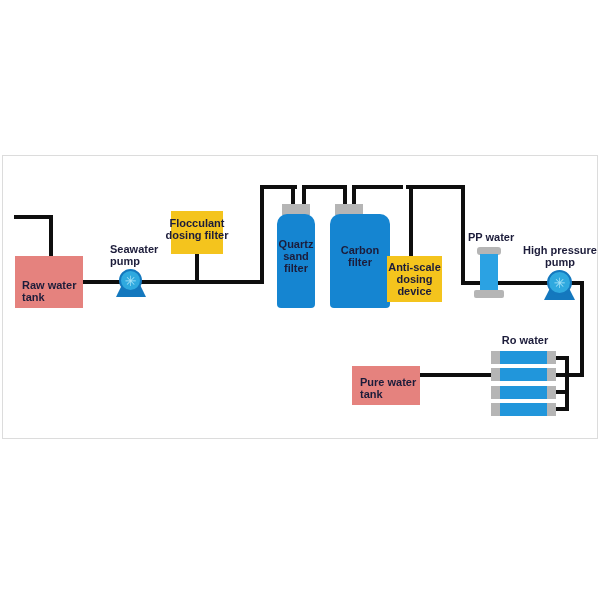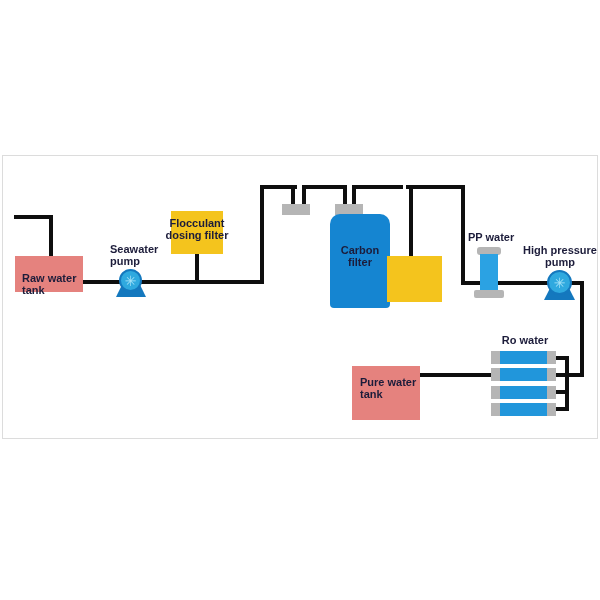--- a/index.html
+++ b/index.html
@@ -54,51 +54,63 @@
   <div class="pipe" style="left:461px;top:281px;width:123px;height:4px;"></div>
   <div class="pipe" style="left:580px;top:281px;width:4px;height:96px;"></div>
   <div class="pipe" style="left:567px;top:373px;width:17px;height:4px;"></div>
   <div class="pipe" style="left:565px;top:356px;width:4px;height:55px;"></div>
   <div class="pipe" style="left:556px;top:356px;width:13px;height:4px;"></div>
   <div class="pipe" style="left:556px;top:373px;width:13px;height:4px;"></div>
   <div class="pipe" style="left:556px;top:390px;width:13px;height:4px;"></div>
   <div class="pipe" style="left:556px;top:407px;width:13px;height:4px;"></div>
   <div class="pipe" style="left:420px;top:373px;width:71px;height:4px;"></div>
 
-  <div class="node tank" style="left:15px;top:256px;width:68px;height:36px;padding:16px 0 0 7px;">
+  <div class="node tank" style="left:15px;top:256px;width:68px;height:52px;padding:23px 0 0 7px;">
     <span style="display:block;">Raw water</span>
     <span style="display:block;">tank</span>
   </div>
 
   <div class="lbl" style="left:110px;top:243px;">
     <span>Seawater</span>
     <span>pump</span>
   </div>
   <div class="pump-base" style="left:116px;top:286px;width:30px;height:11px;"></div>
   <div class="pump-circle" style="left:119px;top:269px;width:23px;height:23px;">
     <span class="pump-star">✳</span>
   </div>
 
   <div class="node dosing" style="left:171px;top:211px;width:52px;height:43px;"></div>
   <div class="lbl center" style="left:147px;top:217px;width:100px;">
     <span>Flocculant</span>
     <span>dosing filter</span>
   </div>
 
   <div class="node cap" style="left:282px;top:204px;width:28px;height:11px;"></div>
+  <div class="node fbody" style="left:277px;top:214px;width:38px;height:94px;">
+    <div class="fl-label" style="top:24px;">
+      <span>Quartz</span>
+      <span>sand</span>
+      <span>filter</span>
+    </div>
+  </div>
 
   <div class="node cap" style="left:335px;top:204px;width:28px;height:11px;"></div>
   <div class="node fbody" style="left:330px;top:214px;width:60px;height:94px;">
     <div class="fl-label" style="top:30px;">
       <span>Carbon</span>
       <span>filter</span>
     </div>
   </div>
 
   <div class="node dosing" style="left:387px;top:256px;width:55px;height:46px;"></div>
+  <div class="lbl center" style="left:377px;top:261px;width:75px;">
+    <span>Anti-scale</span>
+    <span>dosing</span>
+    <span>device</span>
+  </div>
 
   <div class="lbl" style="left:468px;top:231px;">
     <span>PP water</span>
   </div>
   <div class="node cap" style="left:477px;top:247px;width:24px;height:8px;border-radius:3px;"></div>
   <div class="node ppbody" style="left:480px;top:254px;width:18px;height:37px;"></div>
   <div class="node cap" style="left:474px;top:290px;width:30px;height:8px;border-radius:2px;"></div>
 
   <div class="lbl center" style="left:515px;top:244px;width:90px;">
     <span>High pressure</span>
@@ -121,18 +133,18 @@
   <div class="node cap" style="left:547px;top:368px;width:9px;height:13px;"></div>
 
   <div class="node cap" style="left:491px;top:386px;width:9px;height:13px;"></div>
   <div class="node robar-body" style="left:500px;top:386px;width:47px;height:13px;"></div>
   <div class="node cap" style="left:547px;top:386px;width:9px;height:13px;"></div>
 
   <div class="node cap" style="left:491px;top:403px;width:9px;height:13px;"></div>
   <div class="node robar-body" style="left:500px;top:403px;width:47px;height:13px;"></div>
   <div class="node cap" style="left:547px;top:403px;width:9px;height:13px;"></div>
 
-  <div class="node tank" style="left:352px;top:366px;width:68px;height:54px;padding:10px 0 0 8px;">
+  <div class="node tank" style="left:352px;top:366px;width:68px;height:39px;padding:10px 0 0 8px;">
     <span style="display:block;">Pure water</span>
     <span style="display:block;">tank</span>
   </div>
 
 </div>
 
 </body></html>

